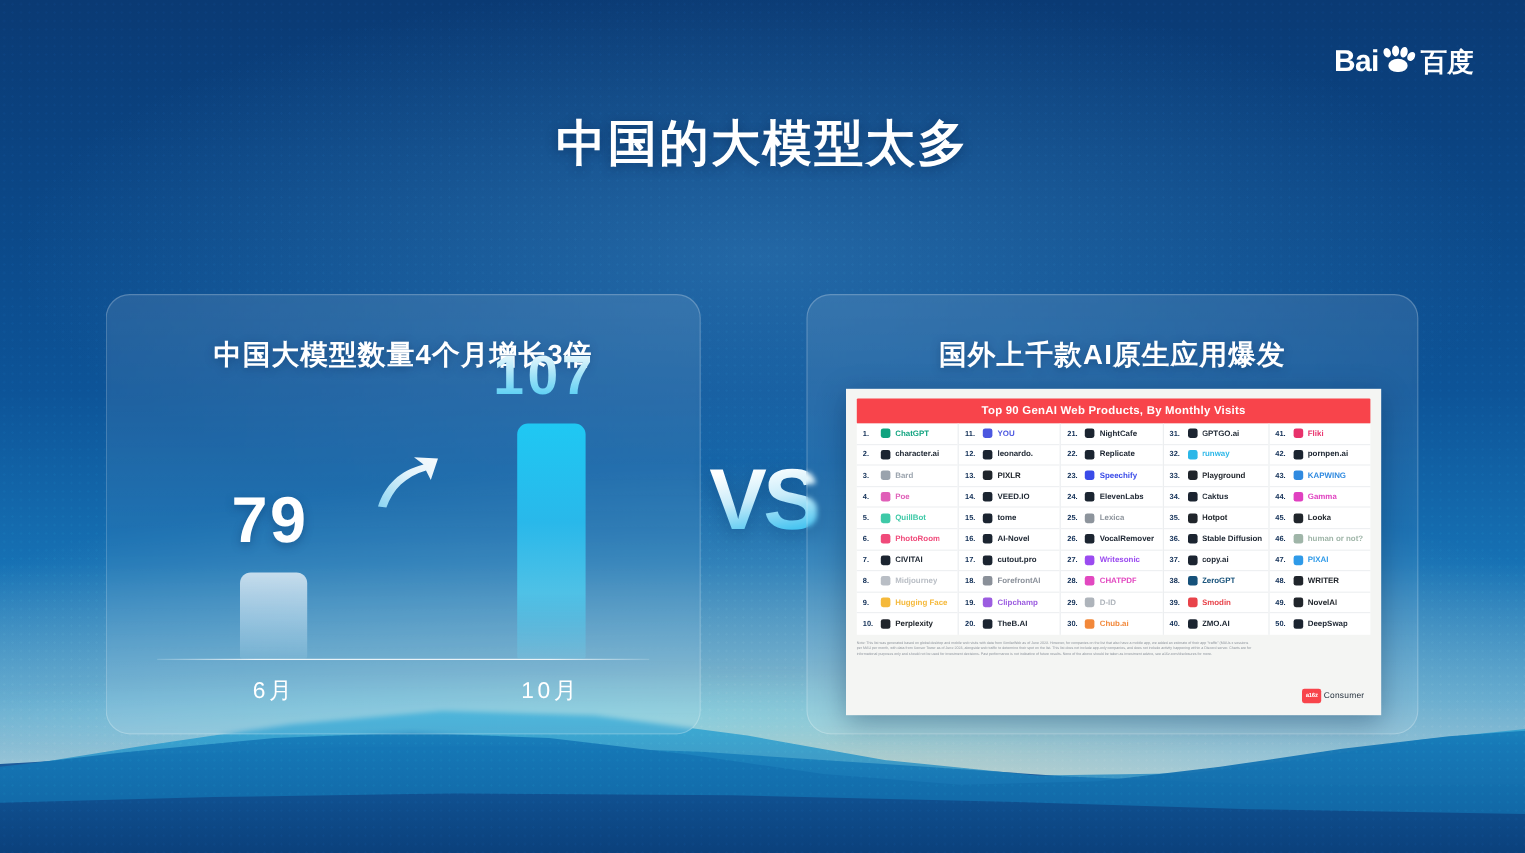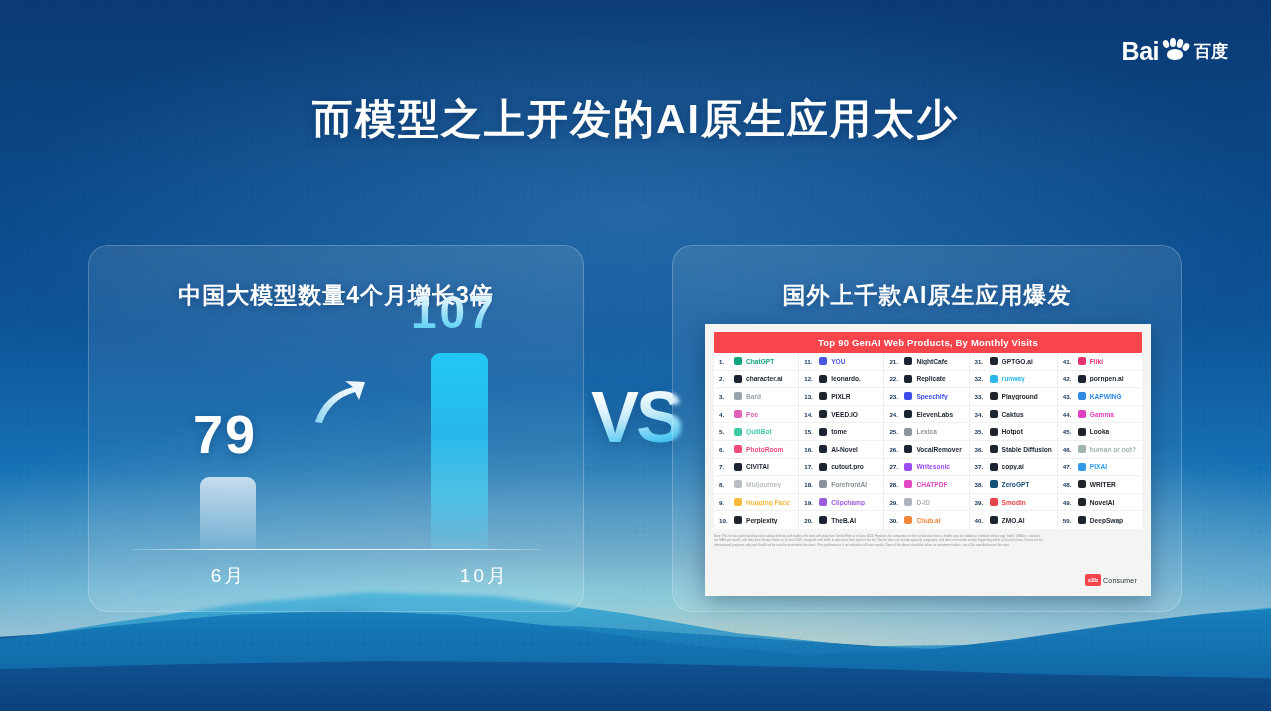--- a/index.html
+++ b/index.html
@@ -46,21 +46,21 @@
   }
   .speck{
     position:absolute; inset:0;
     background-image:radial-gradient(rgba(255,255,255,.16) 1px, transparent 1px);
     background-size:7px 7px; opacity:.35; mix-blend-mode:overlay;
   }
 
   
   .logo { position:absolute; top:38px; right:43px; display:flex; align-items:center; gap:2px; }
   .logo-text{ font-size:25px; font-weight:bold; color:#fff; letter-spacing:-.5px; line-height:1; }
-  .logo-cn{ font-size:17px; font-weight:bold; color:#fff; line-height:1; margin-left:3px;}
+  .logo-cn{ font-size:22px; font-weight:bold; color:#fff; line-height:1; margin-left:3px;}
   .paw{ position:relative; width:26px; height:22px; margin:0 1px 5px 1px; }
   .paw i{ position:absolute; background:#fff; border-radius:50%; }
   .paw .p1{ width:6px;height:8px; left:1px; top:2px; transform:rotate(-20deg);}
   .paw .p2{ width:6px;height:9px; left:8px; top:0px;}
   .paw .p3{ width:6px;height:9px; left:15px; top:1px; transform:rotate(15deg);}
   .paw .p4{ width:6px;height:8px; left:21px; top:5px; transform:rotate(32deg);}
   .paw .pad{ width:16px;height:11px; left:5px; top:11px; border-radius:50% 50% 45% 45%;}
 
   
   .title { position:absolute; top:92px; width:100%; text-align:center; color:#fff; }
@@ -93,21 +93,21 @@
     background:linear-gradient(180deg,rgba(255,255,255,.72) 0%, rgba(230,245,252,.45) 55%, rgba(200,232,246,.12) 100%); }
   .bar-b{ left:342px; width:57px; height:196px;
     background:linear-gradient(180deg,#1fc8f3 0%, #29b8ea 42%, #4fc1e6 72%, rgba(120,200,228,.35) 100%); }
   .val{ position:absolute; font-weight:bold; letter-spacing:2px; }
   .val-a{ left:104px; bottom:146px; font-size:54px; color:#fff; text-shadow:0 2px 8px rgba(0,40,85,.35); }
   .val-b{ left:322px; bottom:272px; font-size:46px; letter-spacing:3px;
           background:linear-gradient(180deg,#ffffff 8%, #9fe2f7 52%, #38c6f2 100%);
           -webkit-background-clip:text; background-clip:text; color:transparent; }
   .xlab{ position:absolute; bottom:22px; font-size:19px; color:#fff; letter-spacing:3px; }
   .xlab-a{ left:92px; width:95px; text-align:center; }
-  .xlab-b{ left:320px; width:100px; text-align:right; }
+  .xlab-b{ left:320px; width:100px; text-align:center; }
   .multiplier{
     position:absolute; left:200px; bottom:72px; font-size:96px; font-weight:bold;
     background:linear-gradient(180deg,#fdfeff 10%, #cfeefb 45%, #3dc7f4 100%);
     -webkit-background-clip:text; background-clip:text; color:transparent;
     line-height:1;
   }
   .multiplier .x{ font-size:62px; letter-spacing:0; }
   .arrow-up{ position:absolute; left:222px; bottom:185px; width:56px; height:48px; opacity:.97; }
 
   
@@ -171,21 +171,21 @@
     <i class="p1"></i>
       <i class="p2"></i>
       <i class="p3"></i>
       <i class="p4"></i>
       <i class="pad"></i>
   </span>
   <span class="logo-cn">百度</span>
 </div>
 
 <div class="title">
-  <div class="l2">而模型之上开发的AI原生应用太少</div>
+  <div class="l1">中国的大模型太多</div>
 </div>
 
 <div class="vs">VS</div>
 
 <div class="panel" id="panel-left">
   <div class="panel-title">中国大模型数量4个月增长3倍</div>
 
   <div class="chart">
     <div class="axis"></div>
 

